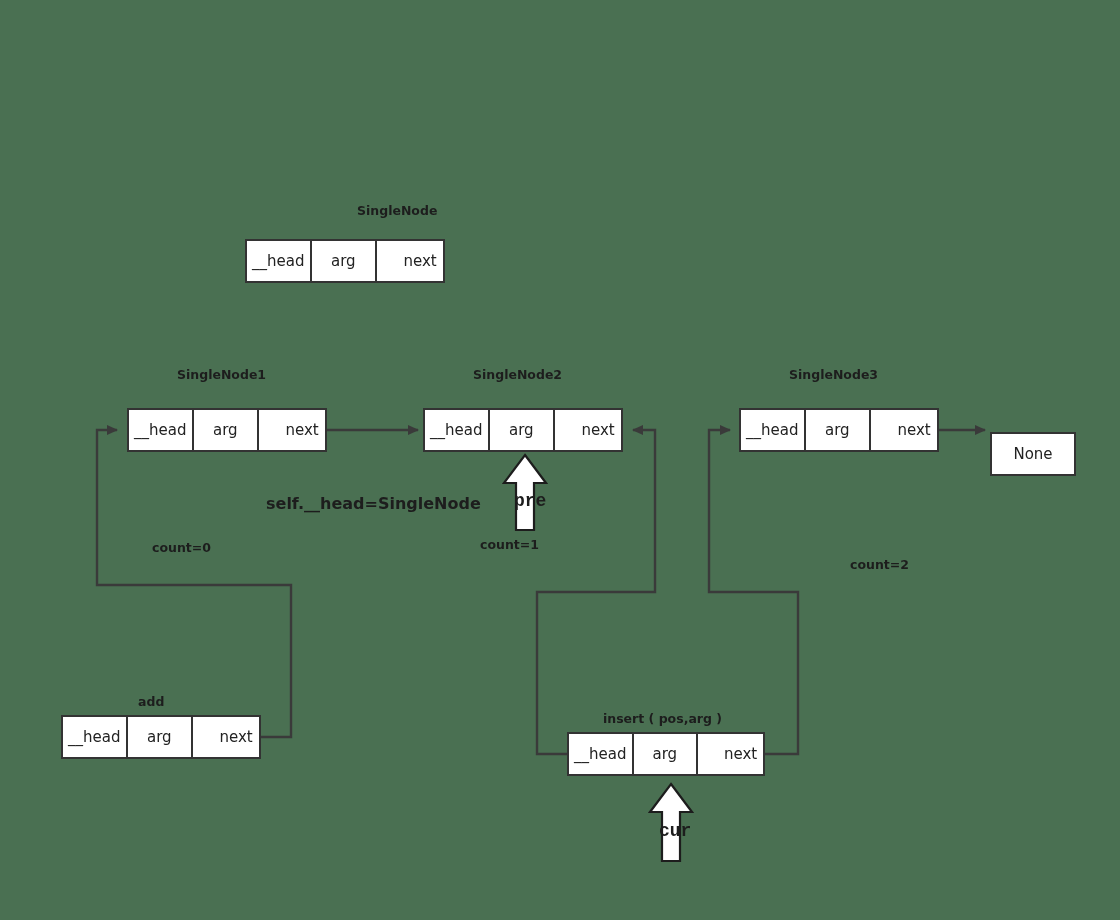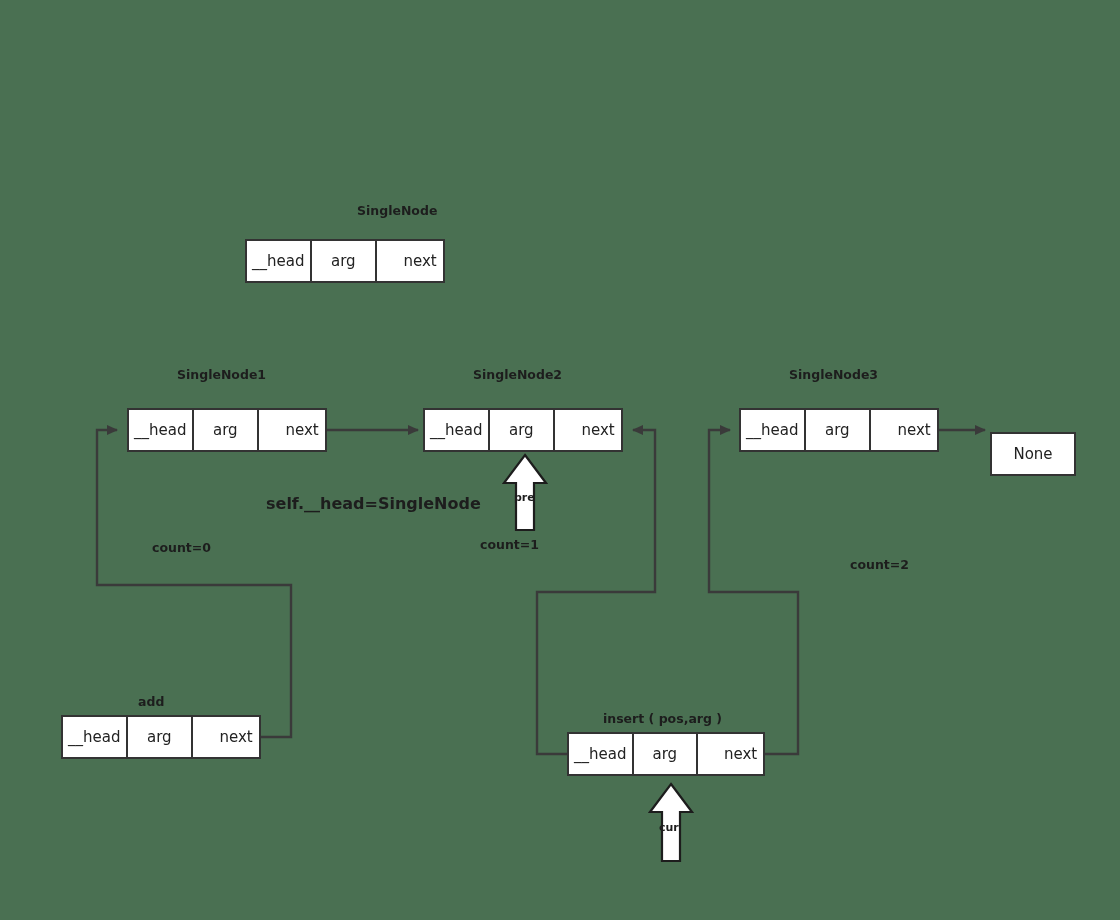--- a/index.html
+++ b/index.html
@@ -64,21 +64,21 @@
     color: #1d1d1d;
     font-size: 12.5px;
     font-weight: bold;
     white-space: pre;
     font-family: "DejaVu Sans", "Liberation Sans", sans-serif;
     letter-spacing: 0px;
   }
   .lbl.title { font-size: 12.5px; }
   .lbl.count { font-size: 12.5px; }
   .lbl.note { font-size: 16px; line-height: 19px; }
-  .lbl.ptr  { font-size: 11px; }
+  .lbl.ptr  { font-size: 18px; font-family: Liberation Mono, monospace; }
 </style>
 </head>
 <body>
 
 <div id="canvas">
 
   <svg class="layer" viewBox="0 0 1120 920">
     <defs>
       <marker id="arrowR" markerWidth="12" markerHeight="12" refX="10" refY="5" orient="auto" markerUnits="userSpaceOnUse">
         <path d="M0,0 L11,5 L0,10 z" fill="#3a3a3a"></path>

